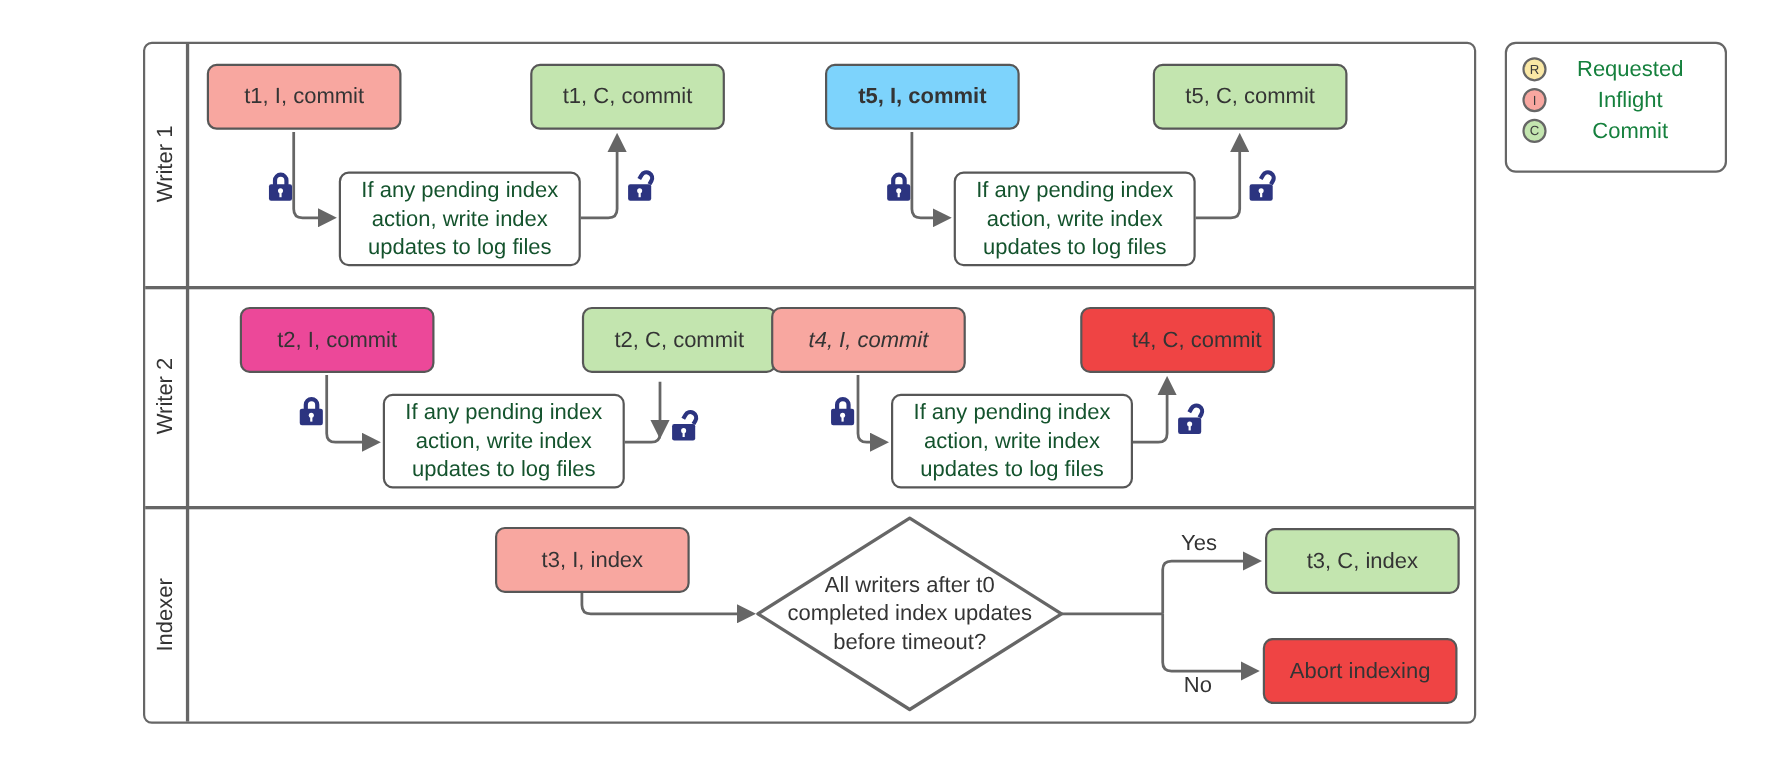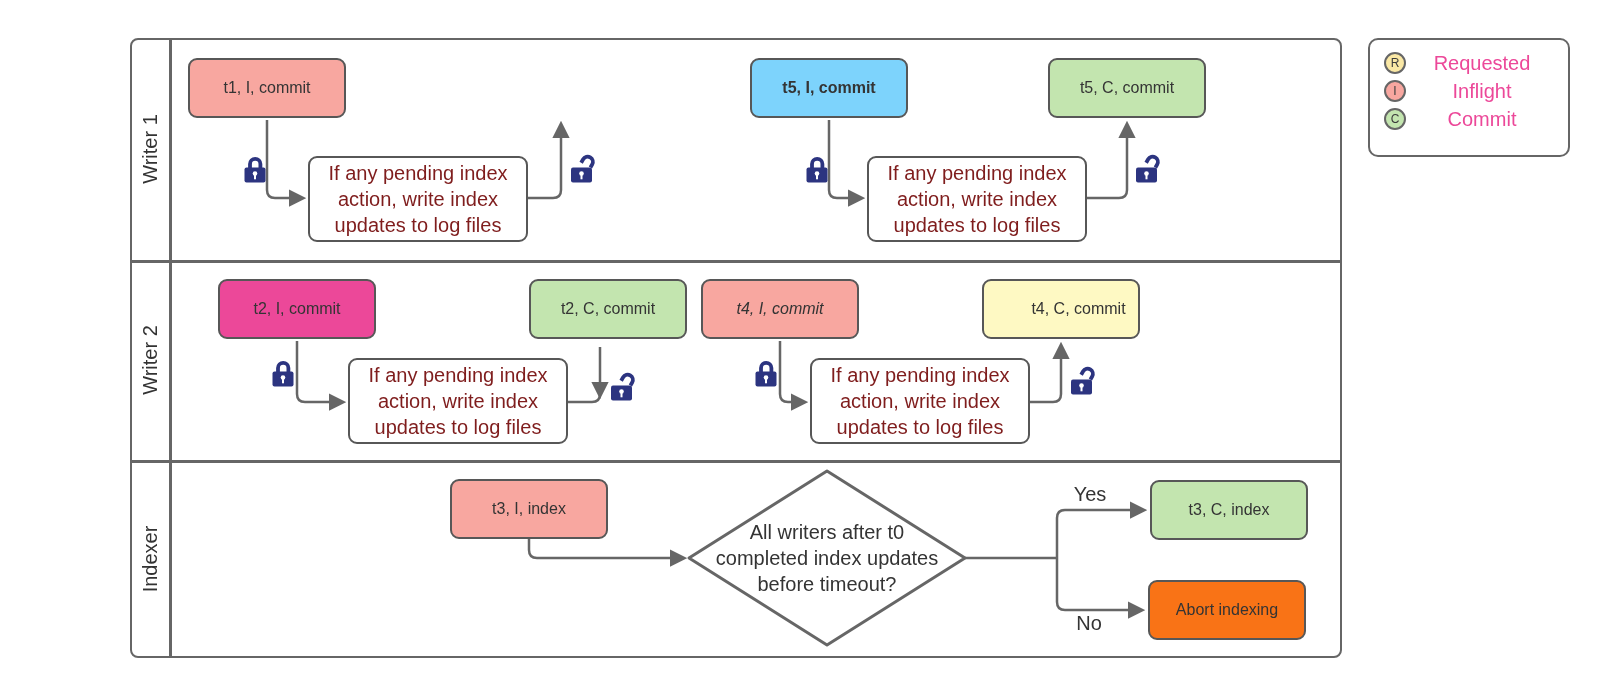--- a/index.html
+++ b/index.html
@@ -13,39 +13,39 @@
   .label-sep{position:absolute;top:0;left:37px;width:2.5px;height:100%;background:#666;}
   .lane-label{position:absolute;width:140px;height:26px;line-height:26px;text-align:center;
               font-size:20px;color:#333;transform:rotate(-90deg);}
 
   
   .wires{position:absolute;left:0;top:0;pointer-events:none;}
   .wire{fill:none;stroke:#666;stroke-width:2.5px;}
   .diamond{fill:#ffffff;stroke:#666;stroke-width:3px;stroke-linejoin:round;}
 
   
-  .state{position:absolute;width:158px;height:60px;border:2.5px solid #575757;border-radius:9px;
+  .state{position:absolute;width:177px;height:60px;border:2.5px solid #575757;border-radius:9px;
          box-sizing:border-box;display:flex;align-items:center;justify-content:center;
-         font-size:16px;color:#343434;background:#fff;}
+         font-size:20px;color:#343434;background:#fff;}
   .proc{position:absolute;width:220px;height:86px;border:2.5px solid #575757;border-radius:9px;
         box-sizing:border-box;display:flex;align-items:center;justify-content:center;
-        text-align:center;font-size:20px;line-height:26px;color:#7f1d1d;background:#fff;padding:2px 16px;}
+        text-align:center;font-size:20px;line-height:26px;color:#14532d;background:#fff;padding:2px 16px;}
   .decision-text{position:absolute;left:709px;top:519px;width:236px;text-align:center;
                  font-size:20px;line-height:26px;color:#343434;}
   .branch-label{position:absolute;width:60px;text-align:center;font-size:20px;color:#343434;}
 
   .lock{position:absolute;}
 
   
   .legend{position:absolute;left:1368px;top:38px;width:202px;height:119px;border:2.5px solid #666;
           border-radius:10px;box-sizing:border-box;padding:9px 10px 0 14px;background:#fff;}
   .legend-row{display:flex;align-items:center;height:28px;}
   .legend-dot{width:22px;height:22px;border:2px solid #666;border-radius:50%;box-sizing:border-box;
               display:flex;align-items:center;justify-content:center;font-size:12px;color:#3b3b3b;flex:none;}
-  .legend-label{flex:1;text-align:center;font-size:20px;color:#ec4899;}
+  .legend-label{flex:1;text-align:center;font-size:20px;color:#15803d;}
 </style>
 </head>
 <body>
 
 <div class="canvas">
 
   <div class="frame">
     <div class="label-sep"></div>
     <div class="lane-line" style="top:220px;"></div>
     <div class="lane-line" style="top:420px;"></div>
@@ -75,35 +75,36 @@
     <path class="wire" d="M965,558 H1057"></path>
     <path class="wire" marker-end="url(#arw)" d="M1057,558 V518 Q1057,510 1065,510 H1142"></path>
     <path class="wire" marker-end="url(#arw)" d="M1057,558 V602 Q1057,610 1065,610 H1140"></path>
     <polygon class="diamond" points="689,558 827,471 965,558 827,645"></polygon>
   </svg>
   <div class="decision-text">All writers after t0 completed index updates before timeout?</div>
   <div class="branch-label" style="left:1060px;top:483px;">Yes</div>
   <div class="branch-label" style="left:1059px;top:612px;">No</div>
 
   <div class="state" style="left: 188px; top: 58px; background: rgb(248, 167, 160);">t1, I, commit</div>
+  <div class="state" style="left: 482px; top: 58px; background: rgb(195, 229, 175);">t1, C, commit</div>
   <div class="state" style="left: 750px; top: 58px; background: #7dd3fc; font-weight: bold;">t5, I, commit</div>
   <div class="state" style="left: 1048px; top: 58px; background: rgb(195, 229, 175);">t5, C, commit</div>
   <div class="proc" style="left:308px;top:156px;">If any pending index action, write index updates to log files</div>
   <div class="proc" style="left:867px;top:156px;">If any pending index action, write index updates to log files</div>
 
   <div class="state" style="left: 218px; top: 279px; background: #ec4899;">t2, I, commit</div>
   <div class="state" style="left: 529px; top: 279px; background: rgb(195, 229, 175);">t2, C, commit</div>
   <div class="state" style="left: 701px; top: 279px; background: rgb(248, 167, 160); font-style: italic;">t4, I, commit</div>
-  <div class="state" style="left: 982px; top: 279px; background: #fef9c3; padding-left: 35px;">t4, C, commit</div>
+  <div class="state" style="left: 982px; top: 279px; background: #ef4444; padding-left: 35px;">t4, C, commit</div>
   <div class="proc" style="left:348px;top:358px;">If any pending index action, write index updates to log files</div>
   <div class="proc" style="left:810px;top:358px;">If any pending index action, write index updates to log files</div>
 
   <div class="state" style="left: 450px; top: 479px; background: rgb(248, 167, 160);">t3, I, index</div>
   <div class="state" style="left: 1150px; top: 480px; background: rgb(195, 229, 175);">t3, C, index</div>
-  <div class="state" style="left: 1148px; top: 580px; background: #f97316;">Abort indexing</div>
+  <div class="state" style="left: 1148px; top: 580px; background: #ef4444;">Abort indexing</div>
 
   <span class="lock" style="left:242px;top:154px;">
     <svg width="26" height="30" viewBox="0 0 26 30">
         <path d="M8,15 V10 a5.2,5.2 0 0 1 10.4,0 V15" fill="none" stroke="#2C3480" stroke-width="3.8"></path>
         <rect x="2.5" y="13.5" width="21" height="15" rx="2" fill="#2C3480"></rect>
         <circle cx="13" cy="19.5" r="2.3" fill="#fff"></circle>
         <rect x="12" y="20.3" width="2" height="5" fill="#fff"></rect>
       </svg>
   </span>
   <span class="lock" style="left:804px;top:154px;">

